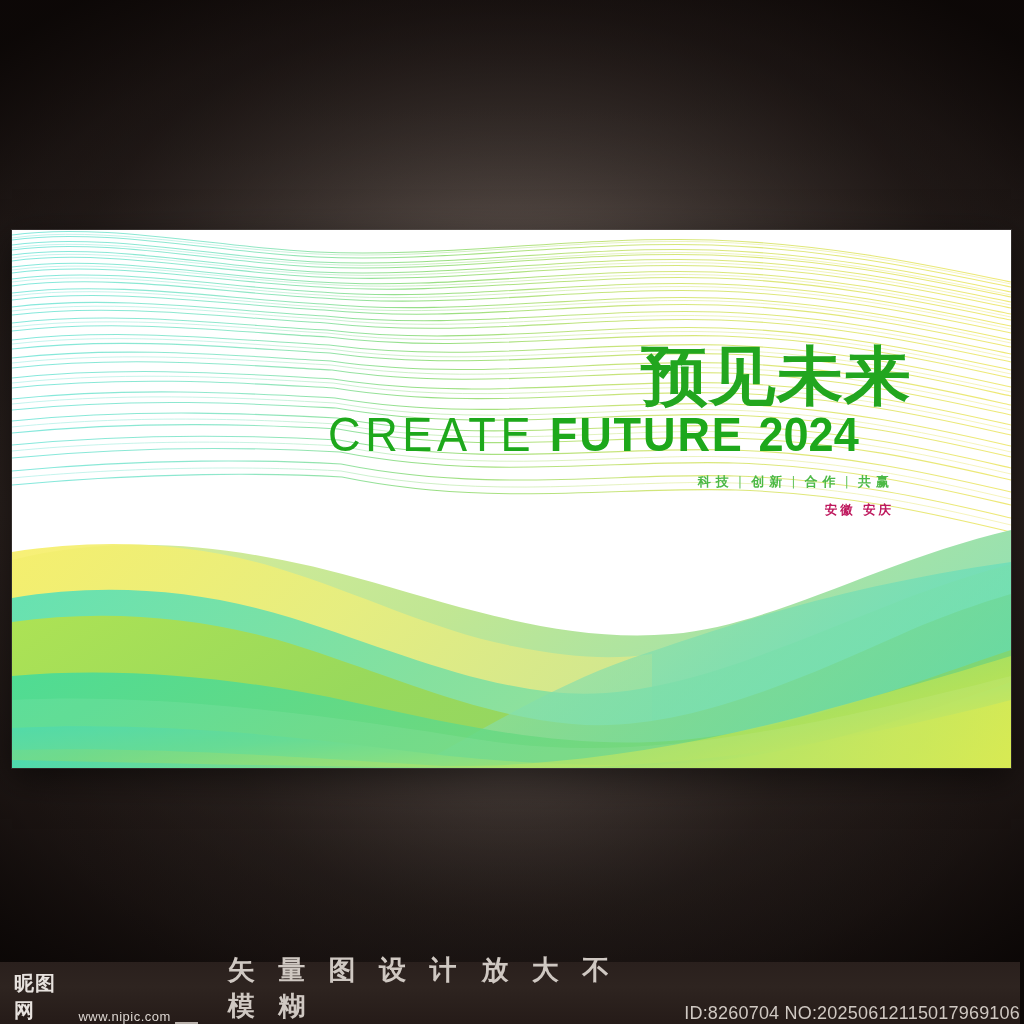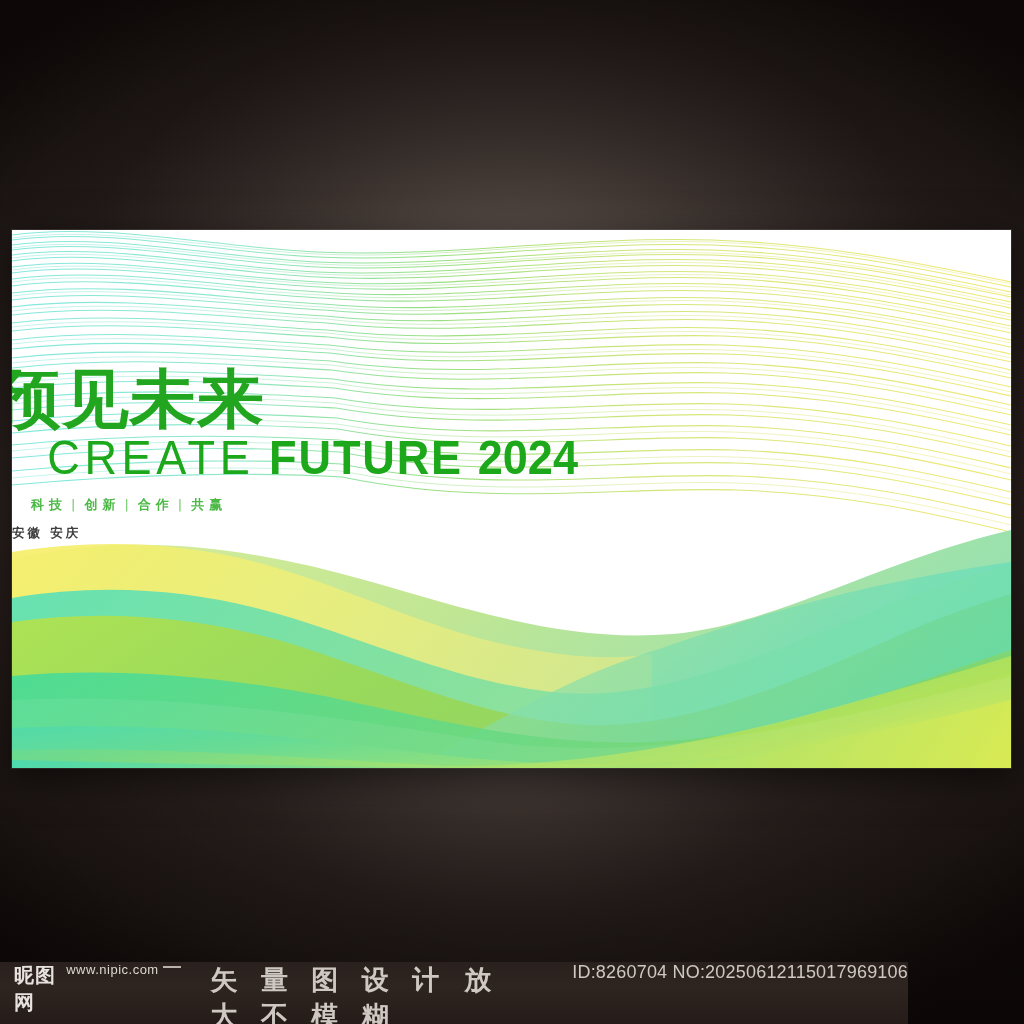--- a/index.html
+++ b/index.html
@@ -26,21 +26,21 @@
   
   .banner{
     position:absolute;left:12px;top:230px;width:999px;height:538px;
     background:#ffffff;overflow:hidden;
     box-shadow:0 0 0 1px rgba(255,255,255,.10), 0 10px 34px rgba(0,0,0,.55);
   }
   .banner svg{position:absolute;left:0;top:0;width:999px;height:538px;display:block;}
 
   
   .textblock{
-    position:absolute;left:0;top:137px;width:882px;text-align:left;
+    position:absolute;left:0;top:114px;width:882px;text-align:right;
     pointer-events:none;
   }
   .cn-title{
     font-family:"DejaVu Sans","Liberation Sans",sans-serif;
     font-weight:700;font-size:64px;line-height:1;color:#22a61f;
     letter-spacing:1px;
     transform:scaleX(1.04);
     margin:0 0 2px 0;
   }
   .en-line{
@@ -54,28 +54,28 @@
   .en-year{font-weight:700;letter-spacing:0px;margin-left:16px;}
   .tagline{
     font-family:"DejaVu Sans","Liberation Sans",sans-serif;
     font-size:13px;color:#4cb946;letter-spacing:5px;margin-top:13px;
     font-weight:600;
     margin-left:19px;
   }
   .tagline .sep{color:#6cc764;margin:0 4px;font-weight:400;}
   .location{
     font-family:"DejaVu Sans","Liberation Sans",sans-serif;
-    font-size:12.5px;color:#404040;letter-spacing:3px;margin-top:11px;font-weight:600;
+    font-size:12.5px;color:#be185d;letter-spacing:3px;margin-top:11px;font-weight:600;
   }
 
   
   .wmbar{
-    position:absolute;left:0;top:962px;width:908px;height:62px;
+    position:absolute;left:0;top:962px;width:1020px;height:62px;
     background:linear-gradient(180deg,#2a201d 0%,#2e2420 40%,#251b18 100%);
-    display:flex;align-items:flex-start;
+    display:flex;align-items:flex-end;
   }
   .wm-logo{
     font-family:"DejaVu Sans","Liberation Sans",sans-serif;
     font-size:20px;font-weight:700;color:#e7e2de;letter-spacing:1px;
     margin-left:14px;
   }
   .wm-url{
     font-family:"Liberation Sans",sans-serif;
     font-size:13px;color:#ddd7d2;letter-spacing:.5px;margin-left:9px;
   }

